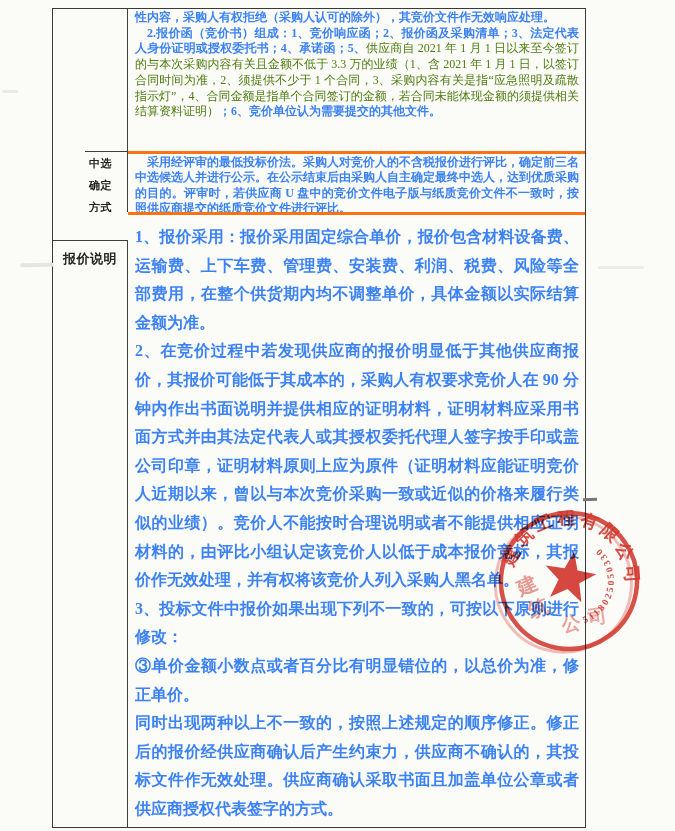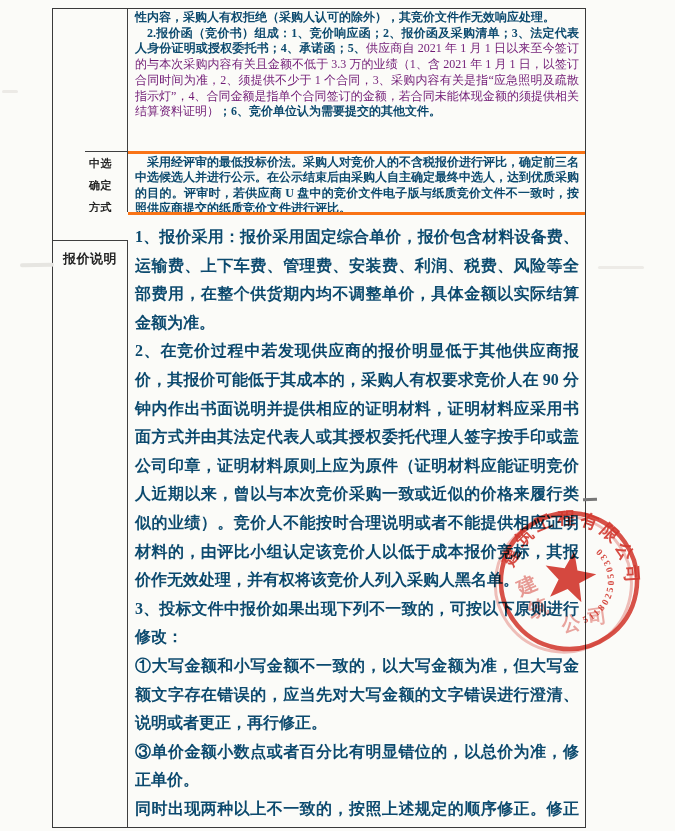--- a/index.html
+++ b/index.html
@@ -23,22 +23,22 @@
   .cnt-top{border-top:3px solid #f97316;}
   .lbl-mid{display:flex;padding:0 4px;font-size:11px;line-height:22px;margin-left:32px;}
   .lbl-row3{padding:9px 2px 0 2px;text-align:center;font-size:13px;margin-top:28px;}
   
   .cnt{padding:1px 6px 0 7px;text-align:justify;text-justify:inter-character;}
   .cnt-r1{font-size:12px;line-height:15.7px;}
   .cnt-r2{font-size:12px;line-height:15.3px;}
   .cnt-r3{font-size:16px;line-height:28.6px;padding-top:8px;}
   .cnt p{margin:0;}
   .indent{text-indent:1em;}
-  .seg-b{color:#0c4a6e;font-weight:600;}
-  .seg-g{color:#701a75;font-weight:500;}
+  .seg-b{color:#3b82f6;font-weight:600;}
+  .seg-g{color:#4d7c0f;font-weight:500;}
   
   .seal{
     position:absolute;left:494px;top:506px;width:150px;height:150px;
     transform:rotate(10deg);
     mix-blend-mode:multiply;pointer-events:none;
   }
   
   .artifact{position:absolute;pointer-events:none;}
   .dash-mark{left:583px;top:498px;width:14px;height:2.5px;background:#777;transform:rotate(-2deg);}
   .smudge-a{left:20px;top:263px;width:34px;height:4px;background:#e6e5e1;border-radius:2px;transform:rotate(-1deg);}
@@ -65,21 +65,20 @@
       <p class="indent"><span class="seg-b">采用经评审的最低投标价法。采购人对竞价人的不含税报价进行评比，确定前三名中选候选人并进行公示。在公示结束后由采购人自主确定最终中选人，达到优质采购的目的。评审时，若供应商 U 盘中的竞价文件电子版与纸质竞价文件不一致时，按照供应商提交的纸质竞价文件进行评比。</span></p>
     </div>
 
     <div class="cell lbl lbl-top lbl-row3">
       <span>报价说明</span>
     </div>
     <div class="cell cnt cnt-r3 cnt-top">
       <p><span class="seg-b">1、报价采用：报价采用固定综合单价，报价包含材料设备费、运输费、上下车费、管理费、安装费、利润、税费、风险等全部费用，在整个供货期内均不调整单价，具体金额以实际结算金额为准。</span></p>
       <p><span class="seg-b">2、在竞价过程中若发现供应商的报价明显低于其他供应商报价，其报价可能低于其成本的，采购人有权要求竞价人在 90 分钟内作出书面说明并提供相应的证明材料，证明材料应采用书面方式并由其法定代表人或其授权委托代理人签字按手印或盖公司印章，证明材料原则上应为原件（证明材料应能证明竞价人近期以来，曾以与本次竞价采购一致或近似的价格来履行类似的业绩）。竞价人不能按时合理说明或者不能提供相应证明材料的，由评比小组认定该竞价人以低于成本报价竞标，其报价作无效处理，并有权将该竞价人列入采购人黑名单。</span></p>
       <p><span class="seg-b">3、投标文件中报价如果出现下列不一致的，可按以下原则进行修改：</span></p>
-      <p><span class="seg-b">①大写金额和小写金额不一致的，以大写金额为准，但大写金额文字存在错误的，应当先对大写金额的文字错误进行澄清、说明或者更正，再行修正。</span></p>
       <p><span class="seg-b">③单价金额小数点或者百分比有明显错位的，以总价为准，修正单价。</span></p>
       <p><span class="seg-b">同时出现两种以上不一致的，按照上述规定的顺序修正。修正后的报价经供应商确认后产生约束力，供应商不确认的，其投标文件作无效处理。供应商确认采取书面且加盖单位公章或者供应商授权代表签字的方式。</span></p>
       <p><span class="seg-b">4、对于供应商报价清单漏报项，未超过采购清单项数 5%（含本数）且</span><span class="seg-g">缺项累计金额</span></p>
     </div>
   </div>
 
   <div class="seal">
     <svg width="150" height="150" viewBox="0 0 150 150">
       <g fill="none" stroke="#d63a31">
         <circle cx="75" cy="75" r="68" stroke-width="4.5" opacity="0.88"></circle>

